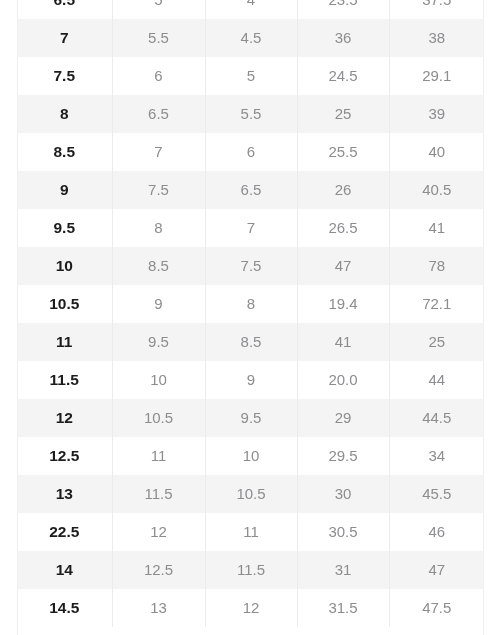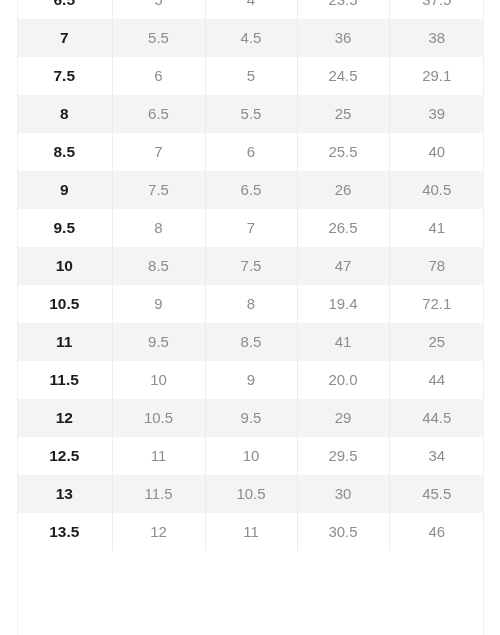--- a/index.html
+++ b/index.html
@@ -185,26 +185,40 @@
             <td class="val">34</td>
           </tr>
           <tr class="row shaded">
             <td class="us">13</td>
             <td class="val">11.5</td>
             <td class="val">10.5</td>
             <td class="val">30</td>
             <td class="val">45.5</td>
           </tr>
           <tr class="row plain">
-            <td class="us">13.5</td>
+            <td class="us">22.5</td>
             <td class="val">12</td>
             <td class="val">11</td>
             <td class="val">30.5</td>
             <td class="val">46</td>
           </tr>
+          <tr class="row shaded">
+            <td class="us">14</td>
+            <td class="val">12.5</td>
+            <td class="val">11.5</td>
+            <td class="val">31</td>
+            <td class="val">47</td>
+          </tr>
+          <tr class="row plain">
+            <td class="us">14.5</td>
+            <td class="val">13</td>
+            <td class="val">12</td>
+            <td class="val">31.5</td>
+            <td class="val">47.5</td>
+          </tr>
         </tbody>
     </table>
   </div>
 
   <div id="gutter-left"></div>
   <div id="gutter-right"></div>
   <div id="edge-left"></div>
   <div id="edge-right"></div>
 
 </div>

